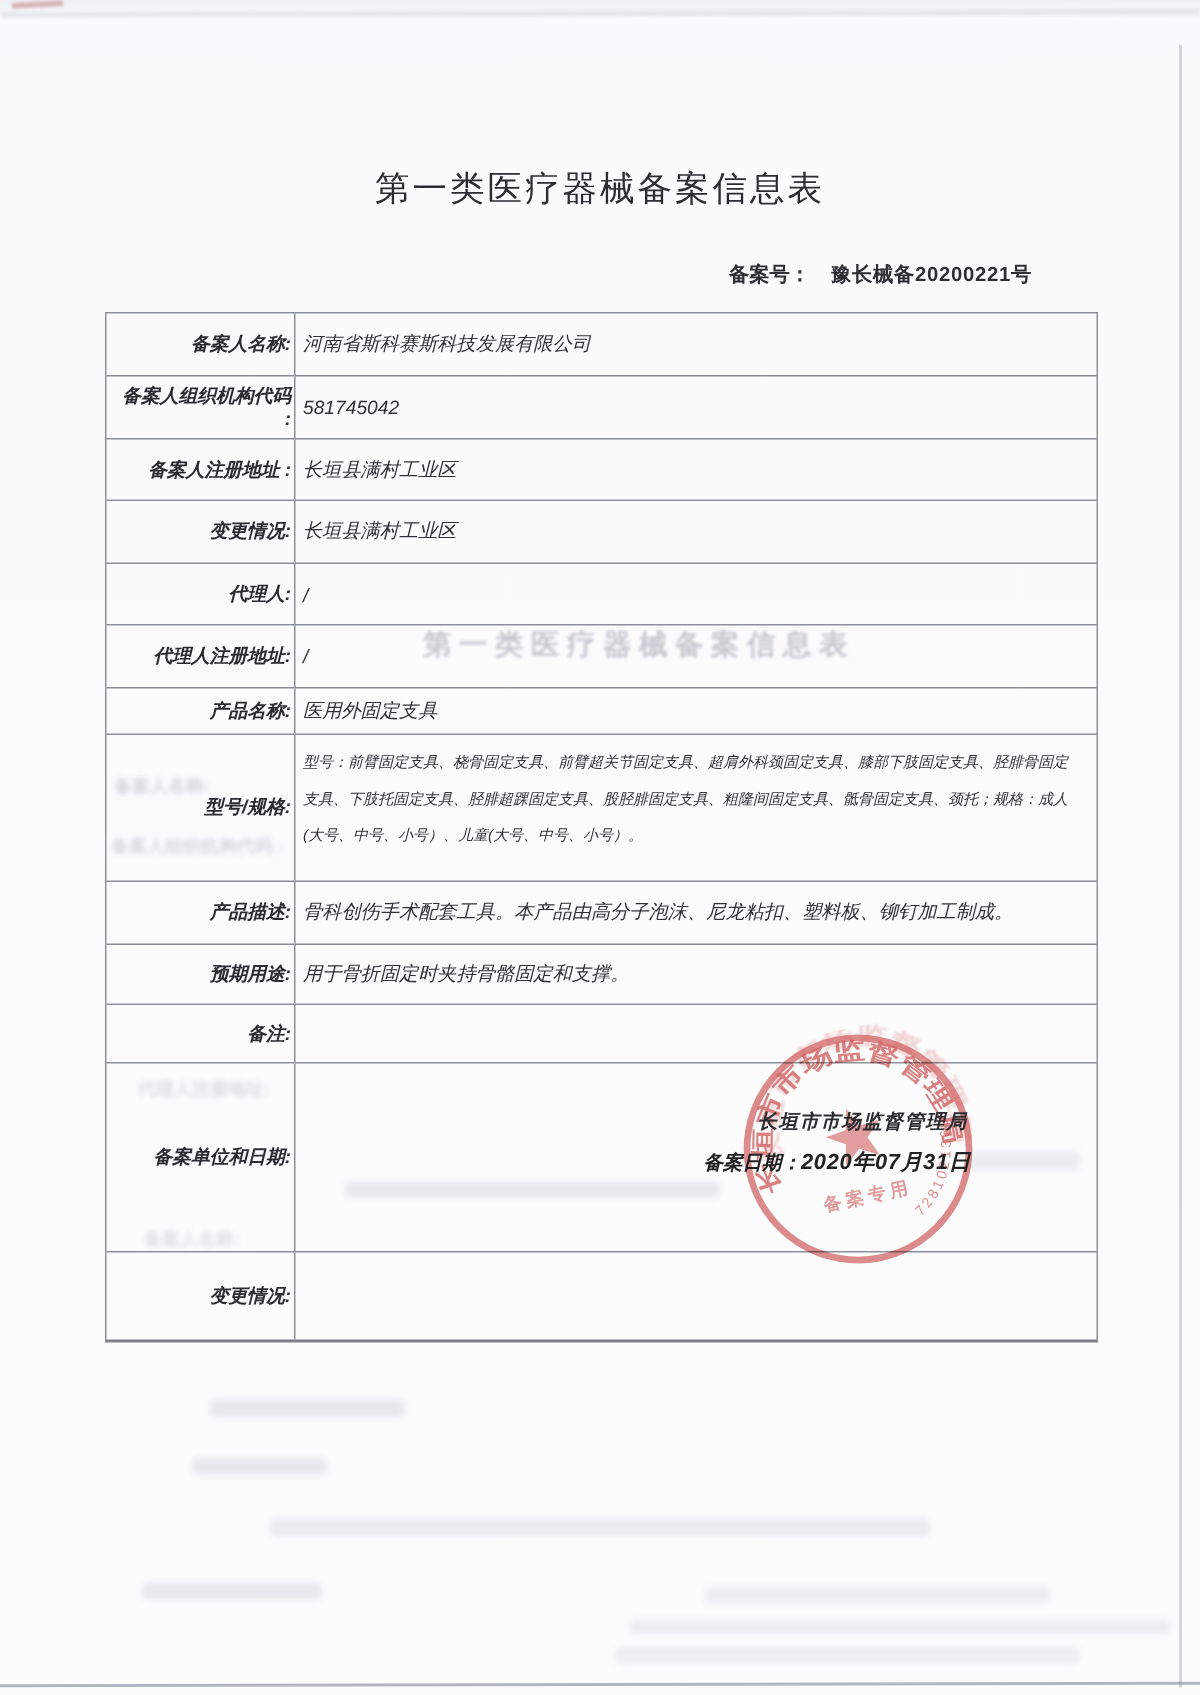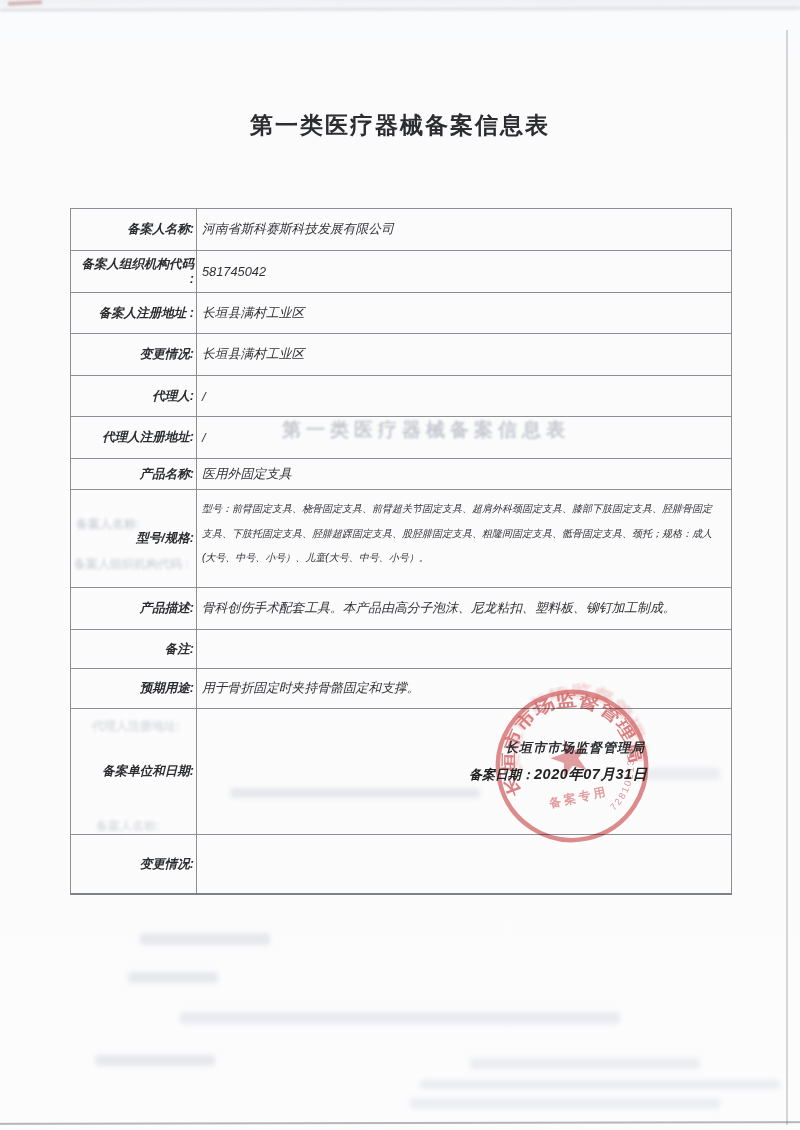--- a/index.html
+++ b/index.html
@@ -9,21 +9,21 @@
     background:
       linear-gradient(180deg,#eef0f3 0px,#fafbfc 14px,#fbfbfc 60px,#fcfcfd 100%);
   }
   
   .edge-top{position:absolute;left:0;top:8px;width:100%;height:2px;background:rgba(150,156,168,.35);filter:blur(1.4px);transform:rotate(-.15deg);}
   .smudge-topleft{position:absolute;left:8px;top:1px;width:34px;height:4px;background:rgba(165,70,70,.35);filter:blur(1px);transform:rotate(-3deg);}
   .edge-right{position:absolute;left:786px;top:30px;width:1.5px;height:1095px;background:rgba(145,150,160,.38);filter:blur(.4px);}
   .edge-bottom{position:absolute;left:0;top:1122px;width:100%;height:2px;background:rgba(118,124,134,.55);filter:blur(.5px);transform:rotate(-.12deg);}
 
   .doc-title{position:absolute;left:0;top:110px;width:100%;text-align:center;
-    font-size:23px;font-weight:bold;letter-spacing:2px;color:#2c2d31;}
+    font-size:23px;font-weight:normal;letter-spacing:2px;color:#2c2d31;}
   .record-no{position:absolute;top:174px;right:112px;font-size:13.5px;color:#2e2f33;display:flex;gap:14px;}
   .record-no .val{letter-spacing:.5px;font-weight:bold;}
   .record-no .lab{font-weight:bold;}
 
   .form-table{position:absolute;left:70px;top:208px;width:662px;box-sizing:border-box;
     border:1px solid #8d8f96;border-bottom:2px solid #7e8088;font-style:italic;}
   .frow{display:flex;border-bottom:1px solid #8d8f96;box-sizing:border-box;}
   .frow:last-child{border-bottom:none;gap:13px;}
   .flabel{width:126px;min-width:126px;box-sizing:border-box;border-right:1px solid #8d8f96;
     display:flex;align-items:center;justify-content:flex-end;text-align:right;
@@ -57,20 +57,24 @@
 
 <div class="scan">
 
   <div class="edge-top"></div>
   <div class="smudge-topleft"></div>
   <div class="edge-right"></div>
   <div class="edge-bottom"></div>
 
   <div class="doc-title">第一类医疗器械备案信息表</div>
 
+  <div class="record-no">
+    <span class="lab">备案号：</span>
+    <span class="val">豫长械备20200221号</span>
+  </div>
 
   <div class="form-table">
     <div class="frow h42">
       <div class="flabel">备案人名称:</div>
       <div class="fvalue">河南省斯科赛斯科技发展有限公司</div>
     </div>
     <div class="frow h42">
       <div class="flabel">备案人组织机构代码 :</div>
       <div class="fvalue">581745042</div>
     </div>
@@ -95,27 +99,27 @@
       <div class="fvalue">医用外固定支具</div>
     </div>
     <div class="frow h98">
       <div class="flabel">型号/规格:</div>
       <div class="fvalue multiline">型号：前臂固定支具、桡骨固定支具、前臂超关节固定支具、超肩外科颈固定支具、膝部下肢固定支具、胫腓骨固定支具、下肢托固定支具、胫腓超踝固定支具、股胫腓固定支具、粗隆间固定支具、骶骨固定支具、颈托；规格：成人(大号、中号、小号）、儿童(大号、中号、小号）。</div>
     </div>
     <div class="frow h42">
       <div class="flabel">产品描述:</div>
       <div class="fvalue">骨科创伤手术配套工具。本产品由高分子泡沫、尼龙粘扣、塑料板、铆钉加工制成。</div>
     </div>
+    <div class="frow h40">
+      <div class="flabel">预期用途:</div>
+      <div class="fvalue">用于骨折固定时夹持骨骼固定和支撑。</div>
+    </div>
     <div class="frow h39">
       <div class="flabel">备注:</div>
       <div class="fvalue"></div>
-    </div>
-    <div class="frow h40">
-      <div class="flabel">预期用途:</div>
-      <div class="fvalue">用于骨折固定时夹持骨骼固定和支撑。</div>
     </div>
     <div class="frow h126">
       <div class="flabel">备案单位和日期:</div>
       <div class="fvalue">
         <div class="filing-org">长垣市市场监督管理局</div>
         <div class="filing-date">
           <span class="dlab">备案日期：</span><span class="dval">2020年07月31日</span>
         </div>
       </div>
     </div>

